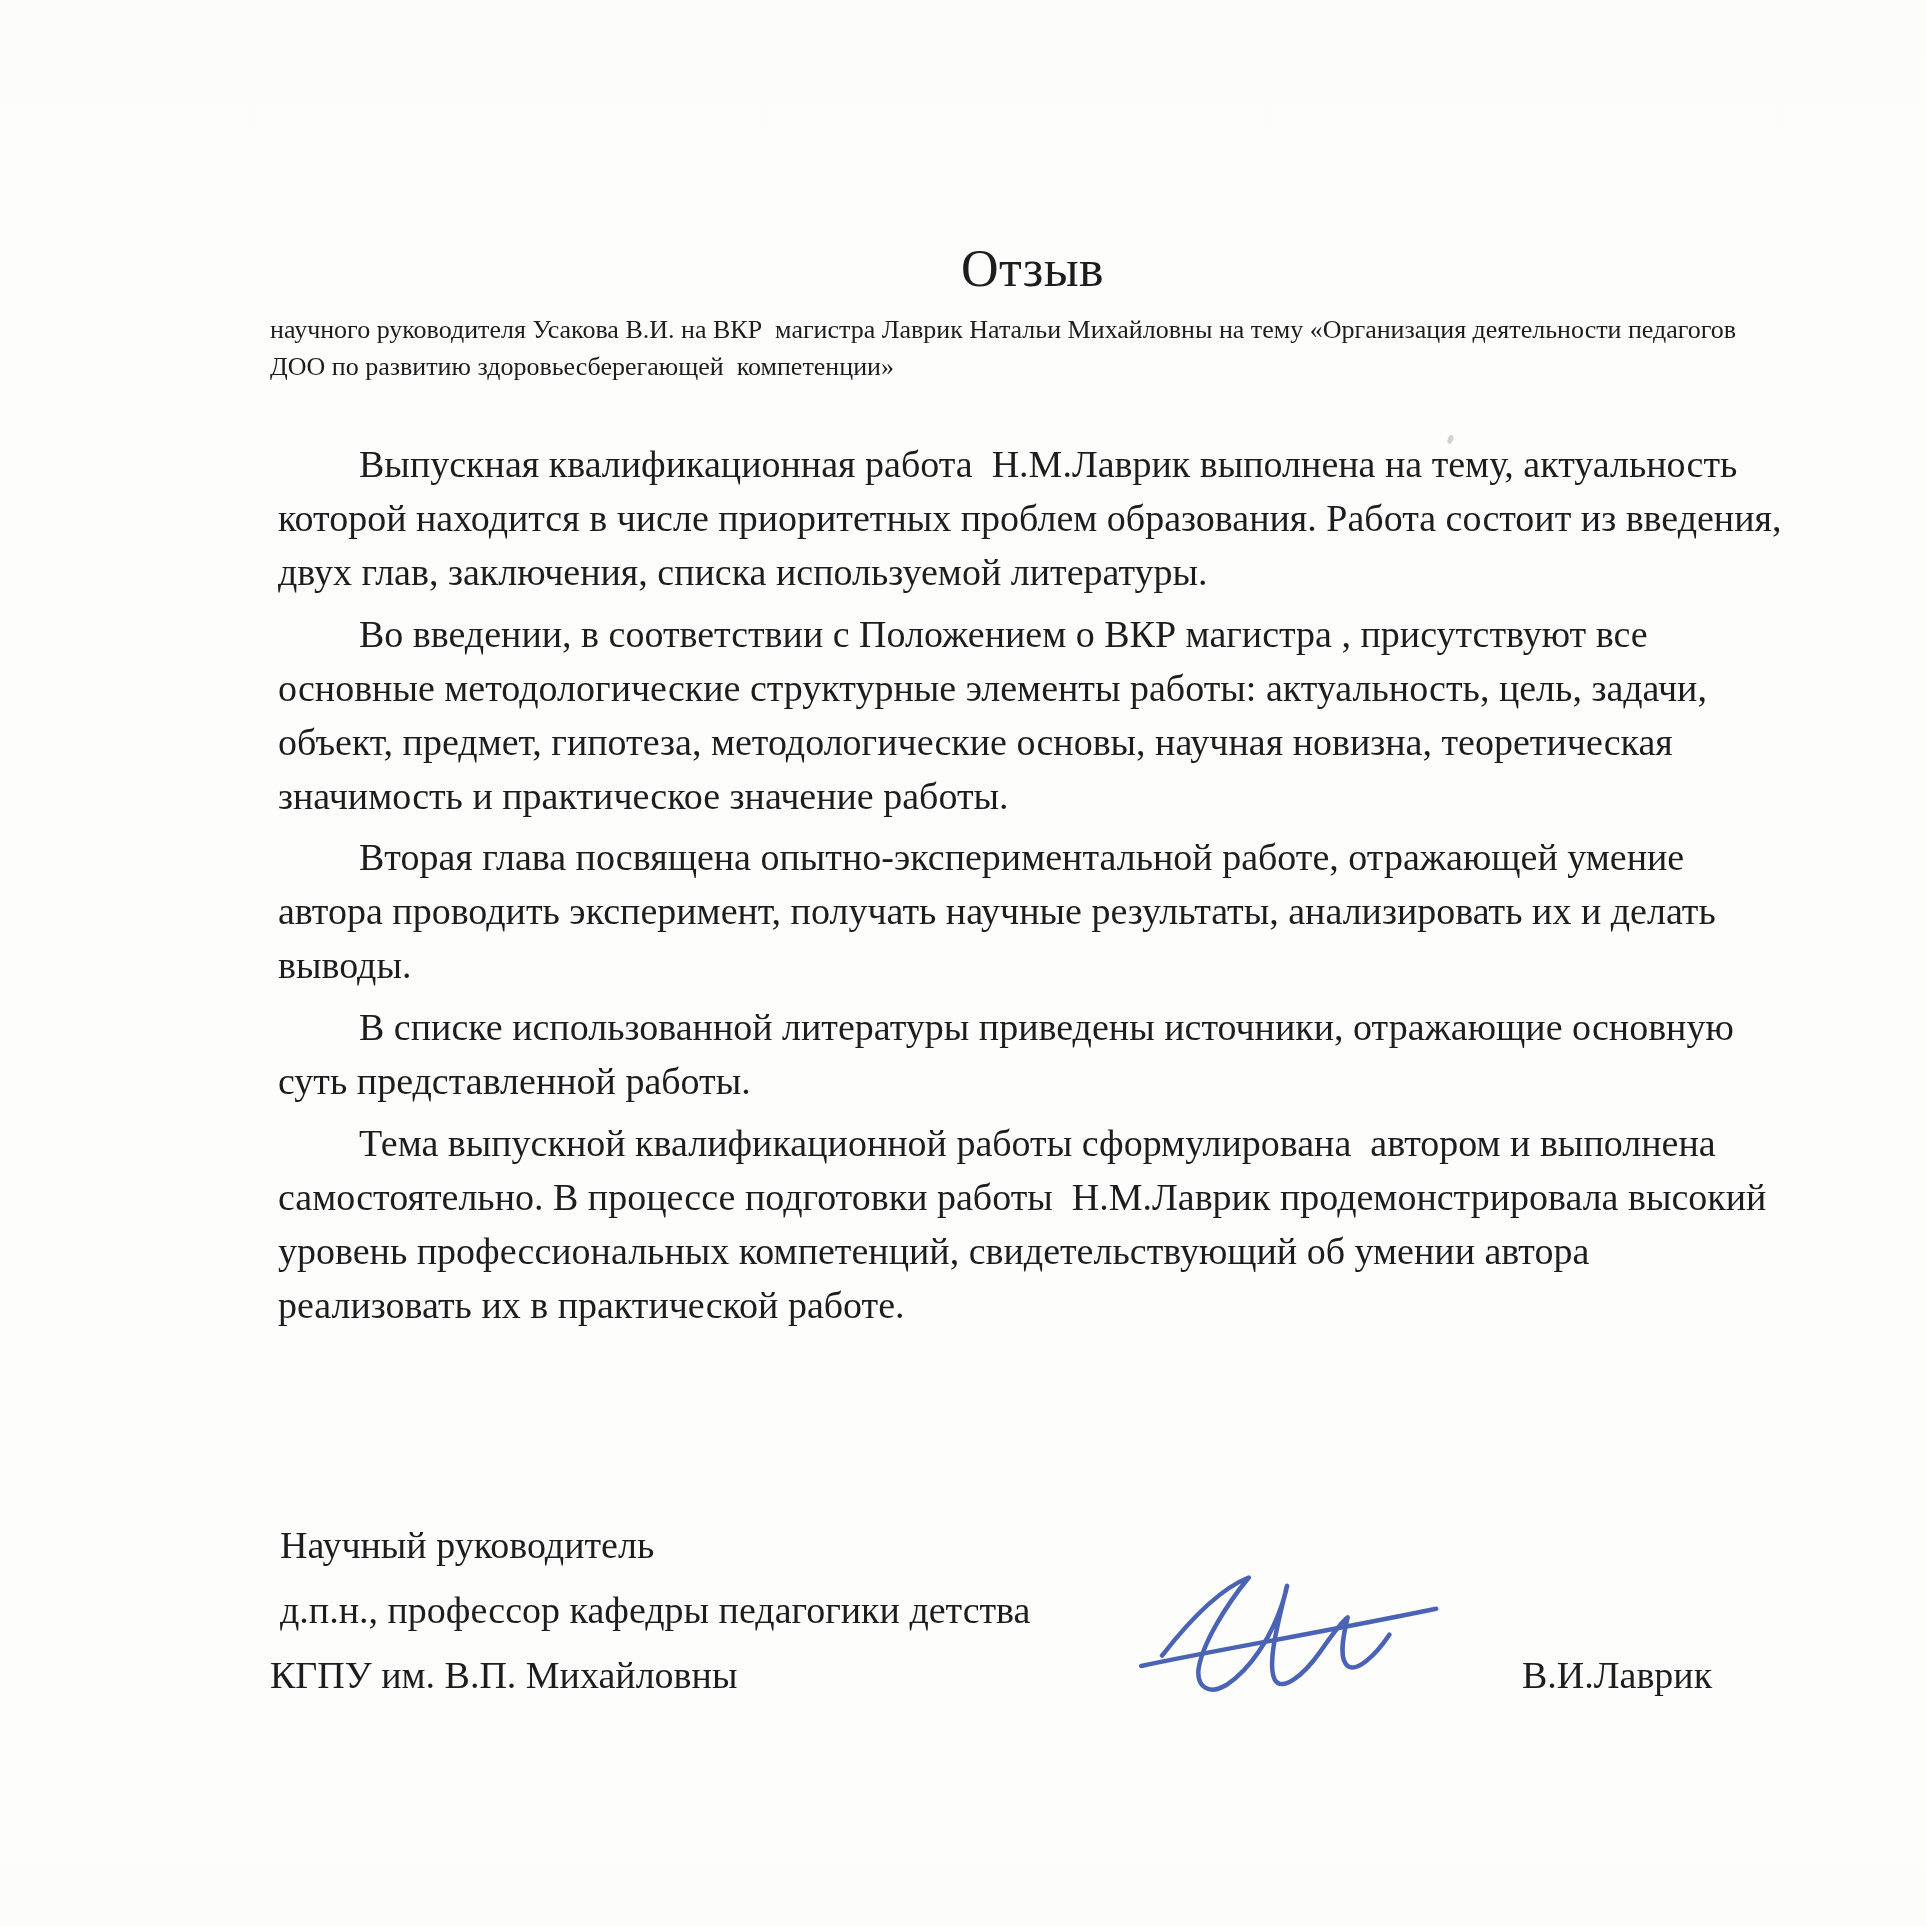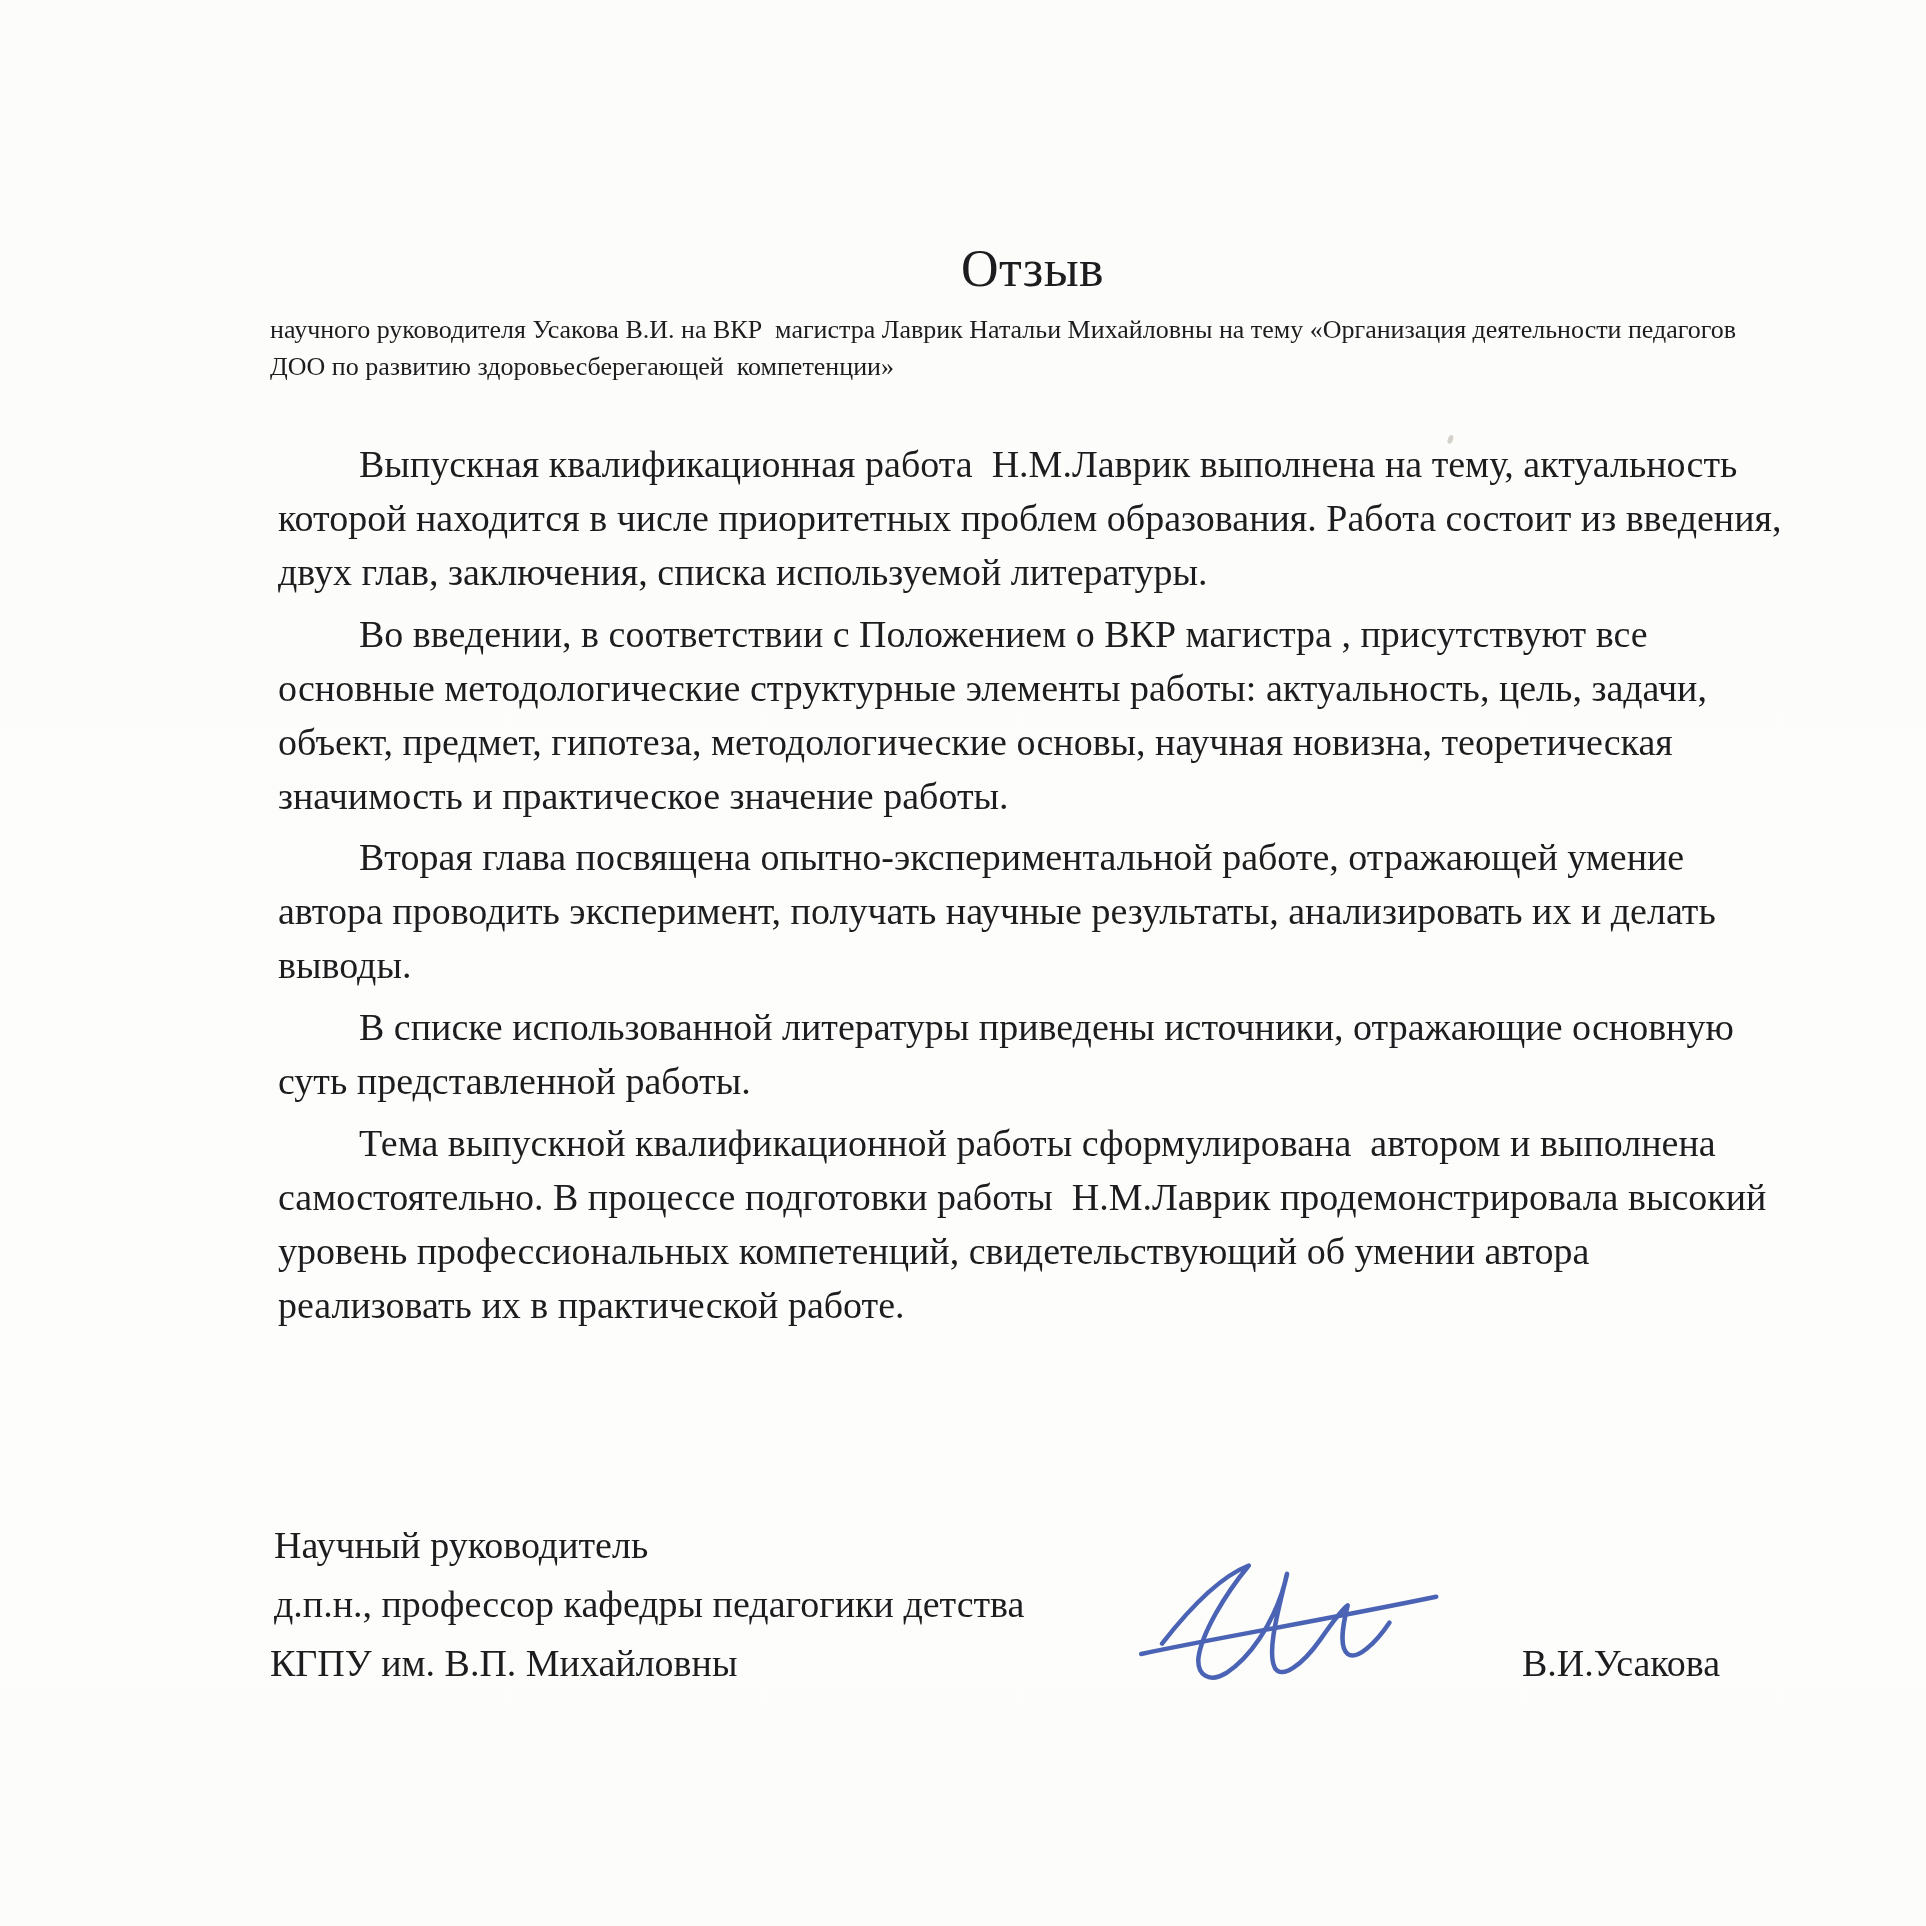--- a/index.html
+++ b/index.html
@@ -40,21 +40,21 @@
     line-height: 1.42;
     text-indent: 81px;
     white-space: pre-wrap;
   }
   .sig-block {
     margin-top: 185px;
     font-size: 38px;
     line-height: 1.45;
   }
   .sig-block p {
-    margin: 4px;
+    margin: 10px;
     white-space: pre-wrap;
   }
   .sig-row {
     position: relative;
     display: flex;
     align-items: baseline;
     width: 100%;
   }
   .sig-name {
     position: absolute;
@@ -103,21 +103,21 @@
       <div class="sig-row">
         <span>КГПУ им. В.П. Михайловны</span>
         <span class="sig-scribble">
           <svg viewBox="0 0 200 90" preserveAspectRatio="xMidYMid meet" aria-hidden="true">
             <g fill="none" stroke="#3c57ae" stroke-width="2.6" stroke-linecap="round" stroke-linejoin="round" opacity="0.92">
               <path d="M30 58 C44 40 62 20 80 13 C66 30 53 52 51 66 C50 76 57 81 67 75 C81 66 93 47 99 29 C102 20 103 13 101 22 C95 46 91 64 95 72 C99 79 111 70 121 56 C128 46 134 38 137 36 C134 48 132 60 137 64 C142 68 153 58 161 46"></path>
               <path d="M18 64 C60 55 120 45 188 31"></path>
             </g>
           </svg>
         </span>
-        <span class="sig-name">В.И.Усакова</span>
+        <span class="sig-name">В.И.Лаврик</span>
       </div>
     </div>
 
   </div>
 
   <span class="speck speck-1"></span>
 
 </div>
 
 

